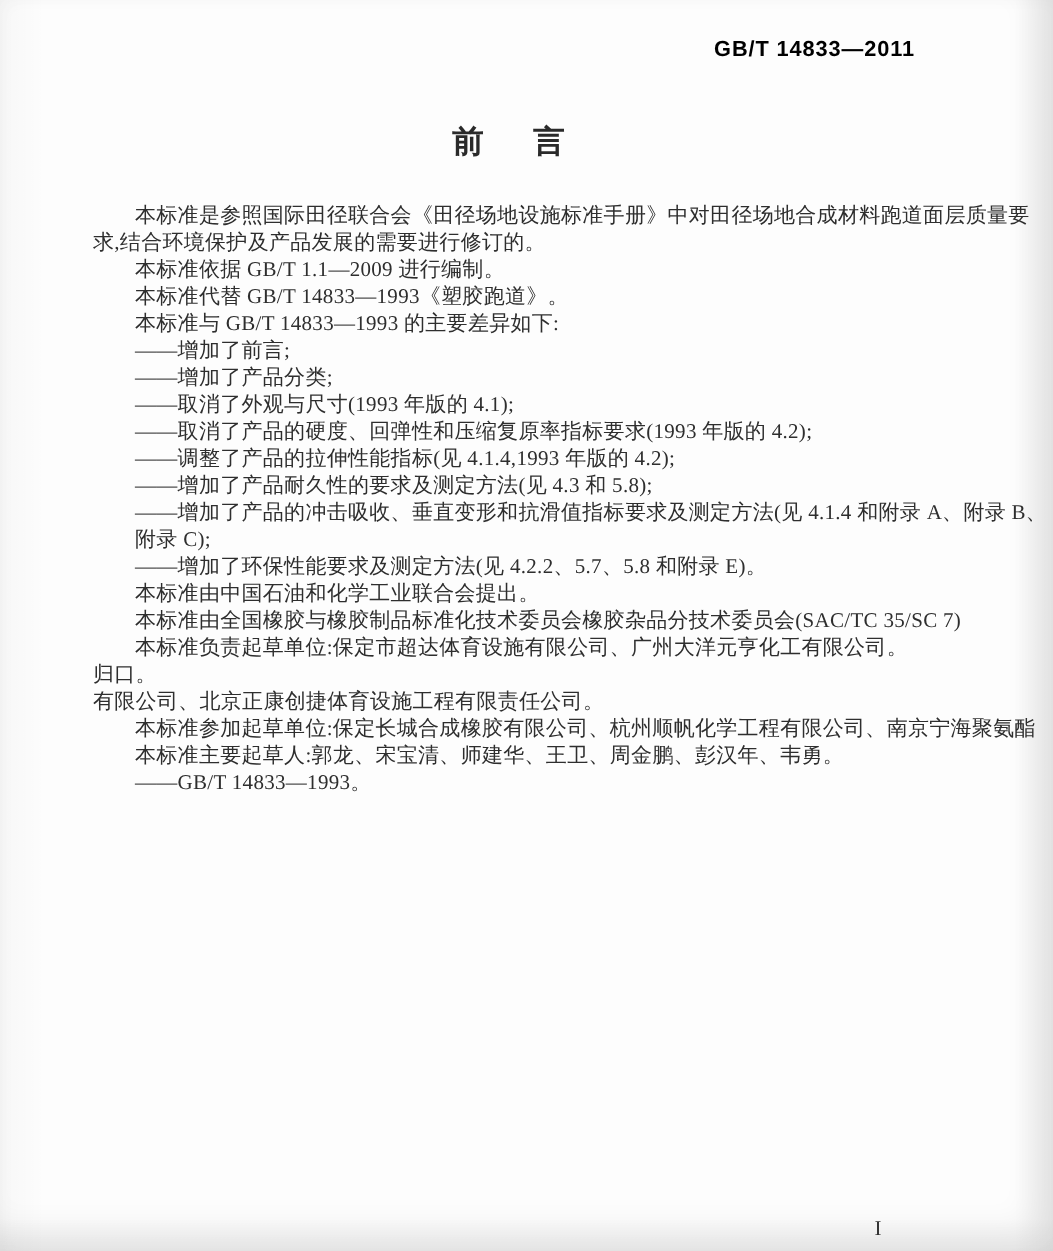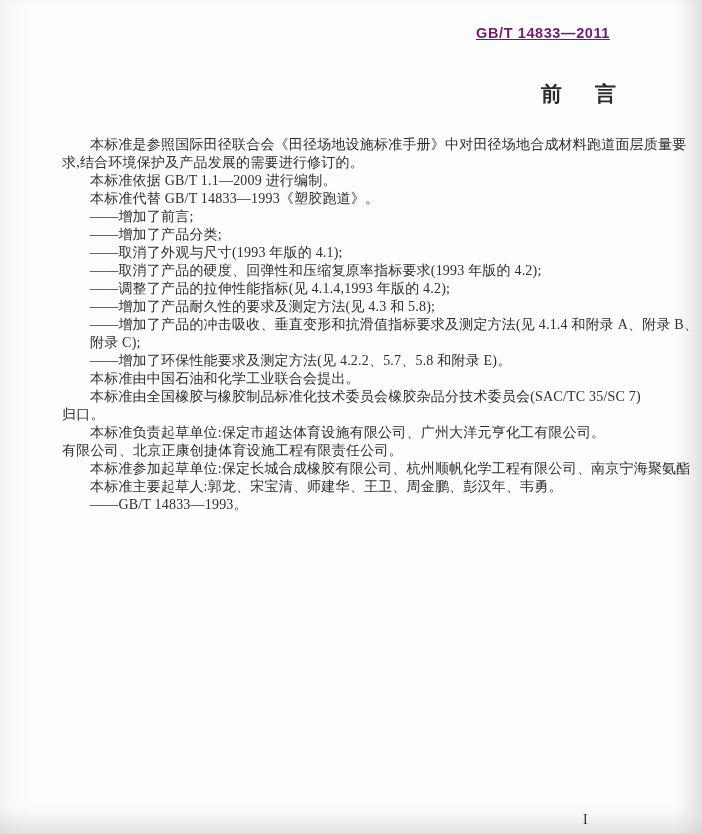--- a/index.html
+++ b/index.html
@@ -29,31 +29,30 @@
       linear-gradient(to left, rgba(0,0,0,0.05) 0px, rgba(0,0,0,0) 26px),
       linear-gradient(to top, rgba(0,0,0,0.04) 0px, rgba(0,0,0,0) 22px);
   }
   .std-code {
     position: absolute;
     top: 25px;
     right: 92px;
     font-size: 14.5px;
     font-weight: bold;
     letter-spacing: 0.6px;
-    color: #701a75;
+    color: #000000;
     font-family: "Liberation Sans", "DejaVu Sans", sans-serif;
-    text-decoration: underline;
   }
   .doc-title {
     position: absolute;
     top: 80px;
     left: 62px;
     width: 560px;
     margin: 0;
-    text-align: right;
+    text-align: center;
     font-size: 21px;
     font-weight: bold;
     letter-spacing: 6px;
     color: #2a2a2a;
   }
   .body-text {
     position: absolute;
     top: 136px;
     left: 62px;
     width: 560px;
@@ -82,33 +81,34 @@
 
   <div class="std-code">GB/T 14833—2011</div>
 
   <h1 class="doc-title">前　言</h1>
 
   <div class="body-text">
       <div class="line ind">本标准是参照国际田径联合会《田径场地设施标准手册》中对田径场地合成材料跑道面层质量要</div>
       <div class="line">求,结合环境保护及产品发展的需要进行修订的。</div>
       <div class="line ind">本标准依据 GB/T 1.1—2009 进行编制。</div>
       <div class="line ind">本标准代替 GB/T 14833—1993《塑胶跑道》。</div>
+      <div class="line ind">本标准与 GB/T 14833—1993 的主要差异如下:</div>
       <div class="line ind">——增加了前言;</div>
       <div class="line ind">——增加了产品分类;</div>
       <div class="line ind">——取消了外观与尺寸(1993 年版的 4.1);</div>
       <div class="line ind">——取消了产品的硬度、回弹性和压缩复原率指标要求(1993 年版的 4.2);</div>
       <div class="line ind">——调整了产品的拉伸性能指标(见 4.1.4,1993 年版的 4.2);</div>
       <div class="line ind">——增加了产品耐久性的要求及测定方法(见 4.3 和 5.8);</div>
       <div class="line ind">——增加了产品的冲击吸收、垂直变形和抗滑值指标要求及测定方法(见 4.1.4 和附录 A、附录 B、</div>
       <div class="line ind">附录 C);</div>
       <div class="line ind">——增加了环保性能要求及测定方法(见 4.2.2、5.7、5.8 和附录 E)。</div>
       <div class="line ind">本标准由中国石油和化学工业联合会提出。</div>
       <div class="line ind">本标准由全国橡胶与橡胶制品标准化技术委员会橡胶杂品分技术委员会(SAC/TC 35/SC 7)</div>
+      <div class="line ind">本标准负责起草单位:保定市超达体育设施有限公司、广州大洋元亨化工有限公司。</div>
       <div class="line">归口。</div>
-      <div class="line ind">本标准负责起草单位:保定市超达体育设施有限公司、广州大洋元亨化工有限公司。</div>
       <div class="line">有限公司、北京正康创捷体育设施工程有限责任公司。</div>
       <div class="line ind">本标准参加起草单位:保定长城合成橡胶有限公司、杭州顺帆化学工程有限公司、南京宁海聚氨酯</div>
       <div class="line ind">本标准主要起草人:郭龙、宋宝清、师建华、王卫、周金鹏、彭汉年、韦勇。</div>
       <div class="line ind">——GB/T 14833—1993。</div>
     </div>
 
   <div class="page-number">I</div>
 </div>
 
 </body></html>

